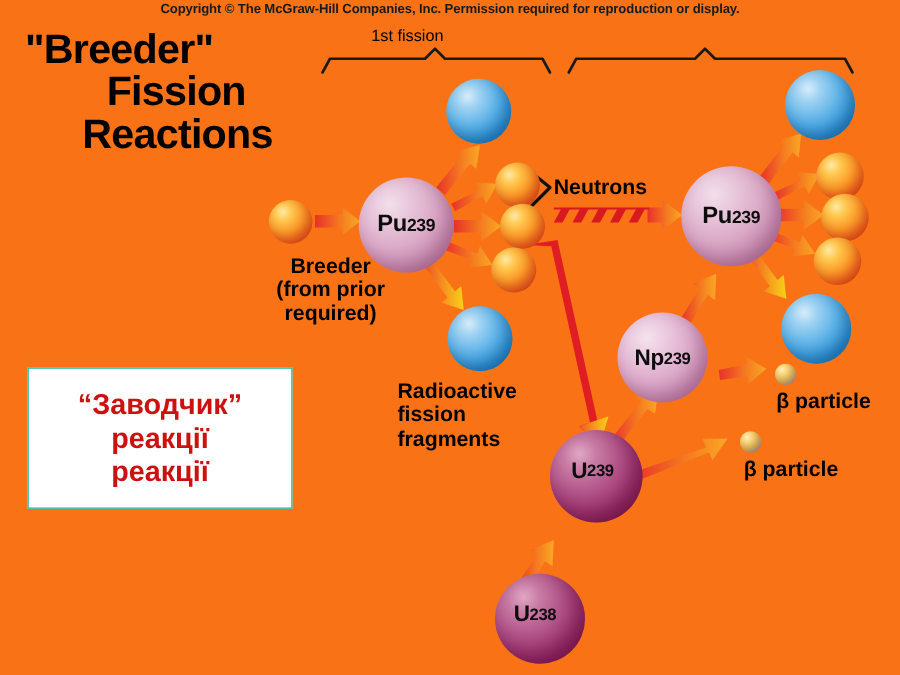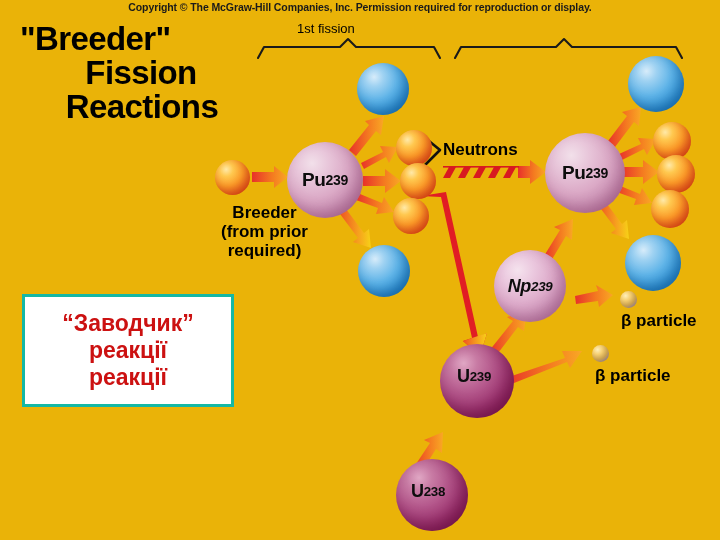--- a/index.html
+++ b/index.html
@@ -4,21 +4,21 @@
 <style>
   html, body {
     margin: 0;
     padding: 0;
     background: #ffffff;
   }
   #stage {
     position: relative;
     width: 720px;
     height: 540px;
-    background: #eab308;
+    background: #f97316;
     overflow: hidden;
     font-family: "Liberation Sans", sans-serif;
   }
 
   
   .copyright {
     position: absolute;
     left: 0;
     top: 1px;
     width: 720px;
@@ -70,21 +70,21 @@
   .beta2 { left: 595px; top: 366px; }
 
   
   .callout {
     position: absolute;
     left: 22px;
     top: 294px;
     width: 212px;
     height: 113px;
     box-sizing: border-box;
-    border: 3px solid #14b8a6;
+    border: 1px solid #14b8a6;
     background: #ffffff;
     display: flex;
     flex-direction: column;
     align-items: center;
     justify-content: center;
   }
   .callout span {
     display: block;
     font-size: 23px;
     font-weight: bold;
@@ -287,21 +287,21 @@
     </span>
   </div>
 
   <div class="sphere s-blue" style="left:628px; top:56px; width:56px; height:56px;"></div>
   <div class="sphere s-blue" style="left:625px; top:235px; width:56px; height:56px;"></div>
 
   <div class="sphere s-neutron" style="left:653px; top:122px; width:38px; height:38px;"></div>
   <div class="sphere s-neutron" style="left:657px; top:155px; width:38px; height:38px;"></div>
   <div class="sphere s-neutron" style="left:651px; top:190px; width:38px; height:38px;"></div>
 
-  <div class="sphere s-np" style="left:494px; top:250px; width:72px; height:72px;font-style:italic;">
+  <div class="sphere s-np" style="left:494px; top:250px; width:72px; height:72px;">
     <span class="sym" style="font-size:18px;">
       <span>Np</span>
         <sup>239</sup>
     </span>
   </div>
 
   <div class="sphere s-u" style="left:440px; top:344px; width:74px; height:74px;">
     <span class="sym" style="font-size:18px; padding-right:6px; padding-bottom:10px;">
       <span>U</span>
         <sup>239</sup>
@@ -319,20 +319,25 @@
   <div class="sphere s-beta" style="left:592px; top:345px; width:17px; height:17px;"></div>
 
   <div class="anno neutron-src">
     <div>Breeder</div>
     <div>(from prior</div>
     <div>required)</div>
   </div>
 
   <div class="anno neutrons-lbl">Neutrons</div>
 
+  <div class="anno frag-lbl">
+    <div>Radioactive</div>
+    <div>fission</div>
+    <div>fragments</div>
+  </div>
 
   <div class="anno beta1">β particle</div>
   <div class="anno beta2">β particle</div>
 
   <div class="callout">
     <span>“Заводчик”</span>
     <span>реакції</span>
     <span>реакції</span>
   </div>
 

